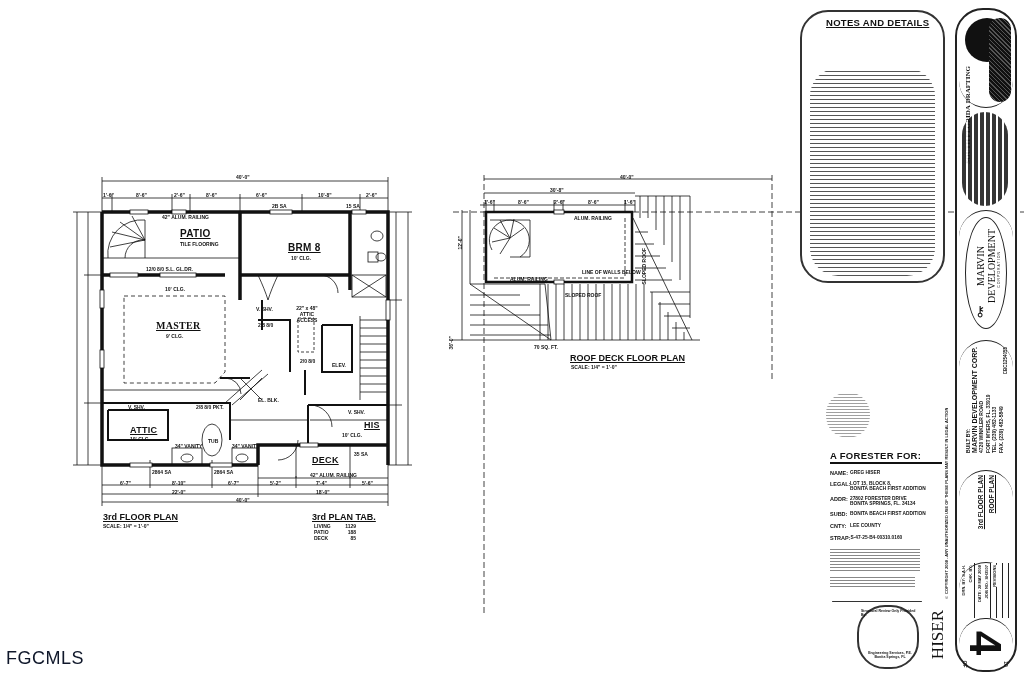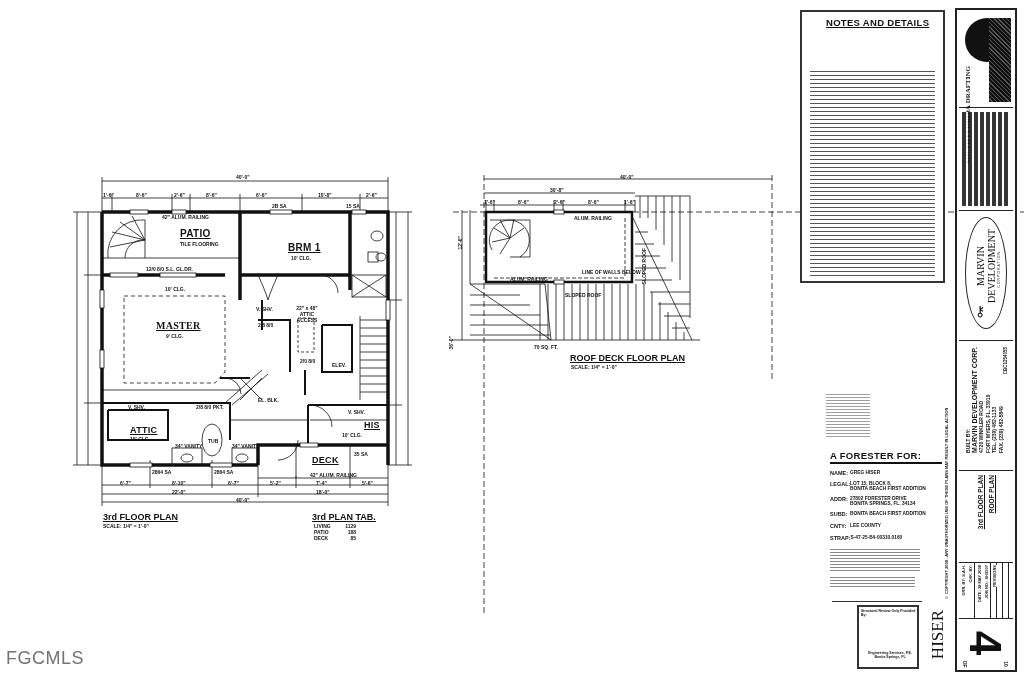--- a/index.html
+++ b/index.html
@@ -1,27 +1,27 @@
 <!DOCTYPE html>
 <html><head>
 <meta charset="utf-8">
 <style>
   * { box-sizing: border-box; margin: 0; padding: 0; }
   html, body { width: 1024px; height: 676px; background: #ffffff; overflow: hidden; }
   body { position: relative; font-family: "Liberation Sans", sans-serif; color: #111; }
-  .abs { position: absolute; }
+  .abs { position: absolute; border-radius: 28px; }
   .t { position: absolute; font-family: "Liberation Sans", sans-serif; color: #111; white-space: nowrap; }
   .tiny { font-size: 5px; font-weight: bold; }
   .room { font-size: 10px; font-weight: bold; text-decoration: underline; letter-spacing: 0.3px; }
   .sub { font-size: 5px; font-weight: bold; }
   .title { font-size: 9px; font-weight: bold; text-decoration: underline; }
   .vert { writing-mode: vertical-rl; transform: rotate(180deg); }
   svg { position: absolute; left: 0; top: 0; }
   .notes-box { border: 2px solid #333; background: #fff; }
-  .mls { font-size: 18px; color: #737373; font-family: "Liberation Sans", sans-serif; letter-spacing: 0.5px; }
+  .mls { font-size: 18px; color: #0f172a; font-family: "Liberation Sans", sans-serif; letter-spacing: 0.5px; }
 </style>
 </head>
 <body>
 
 <svg width="1024" height="676" viewBox="0 0 1024 676">
   <g stroke="#111" fill="none" stroke-width="0.8">
 
     <line x1="102" y1="181" x2="388" y2="181"></line>
     <line x1="102" y1="177" x2="102" y2="212"></line>
     <line x1="388" y1="177" x2="388" y2="212"></line>
@@ -255,21 +255,21 @@
 <div class="t tiny" style="left:318px;top:192px;">10'-8"</div>
 <div class="t tiny" style="left:366px;top:192px;">2'-6"</div>
 
 <div class="t tiny" style="left:162px;top:214px;">42" ALUM. RAILING</div>
 <div class="t room" style="left:180px;top:228px;">PATIO</div>
 <div class="t sub" style="left:180px;top:241px;">TILE FLOORING</div>
 <div class="t tiny" style="left:146px;top:266px;">12/0 8/0 S.L. GL.DR.</div>
 
 <div class="t tiny" style="left:272px;top:203px;">2B SA</div>
 <div class="t tiny" style="left:346px;top:203px;">15 SA</div>
-<div class="t room" style="left:288px;top:242px;">BRM 1</div>
+<div class="t room" style="left:288px;top:242px;">BRM 8</div>
 <div class="t sub" style="left:291px;top:255px;">10' CLG.</div>
 <div class="t tiny" style="left:256px;top:306px;">V. SHV.</div>
 <div class="t tiny" style="left:292px;top:305px;width:30px;white-space:normal;text-align:center;">22" x 48" ATTIC ACCESS</div>
 
 <div class="t sub" style="left:165px;top:286px;">10' CLG.</div>
 <div class="t room" style="left:156px;top:320px;font-family:Liberation Serif, serif;">MASTER</div>
 <div class="t sub" style="left:166px;top:333px;">9' CLG.</div>
 
 <div class="t tiny" style="left:196px;top:404px;">2/8 8/0 PKT.</div>
 <div class="t tiny" style="left:128px;top:404px;">V. SHV.</div>

